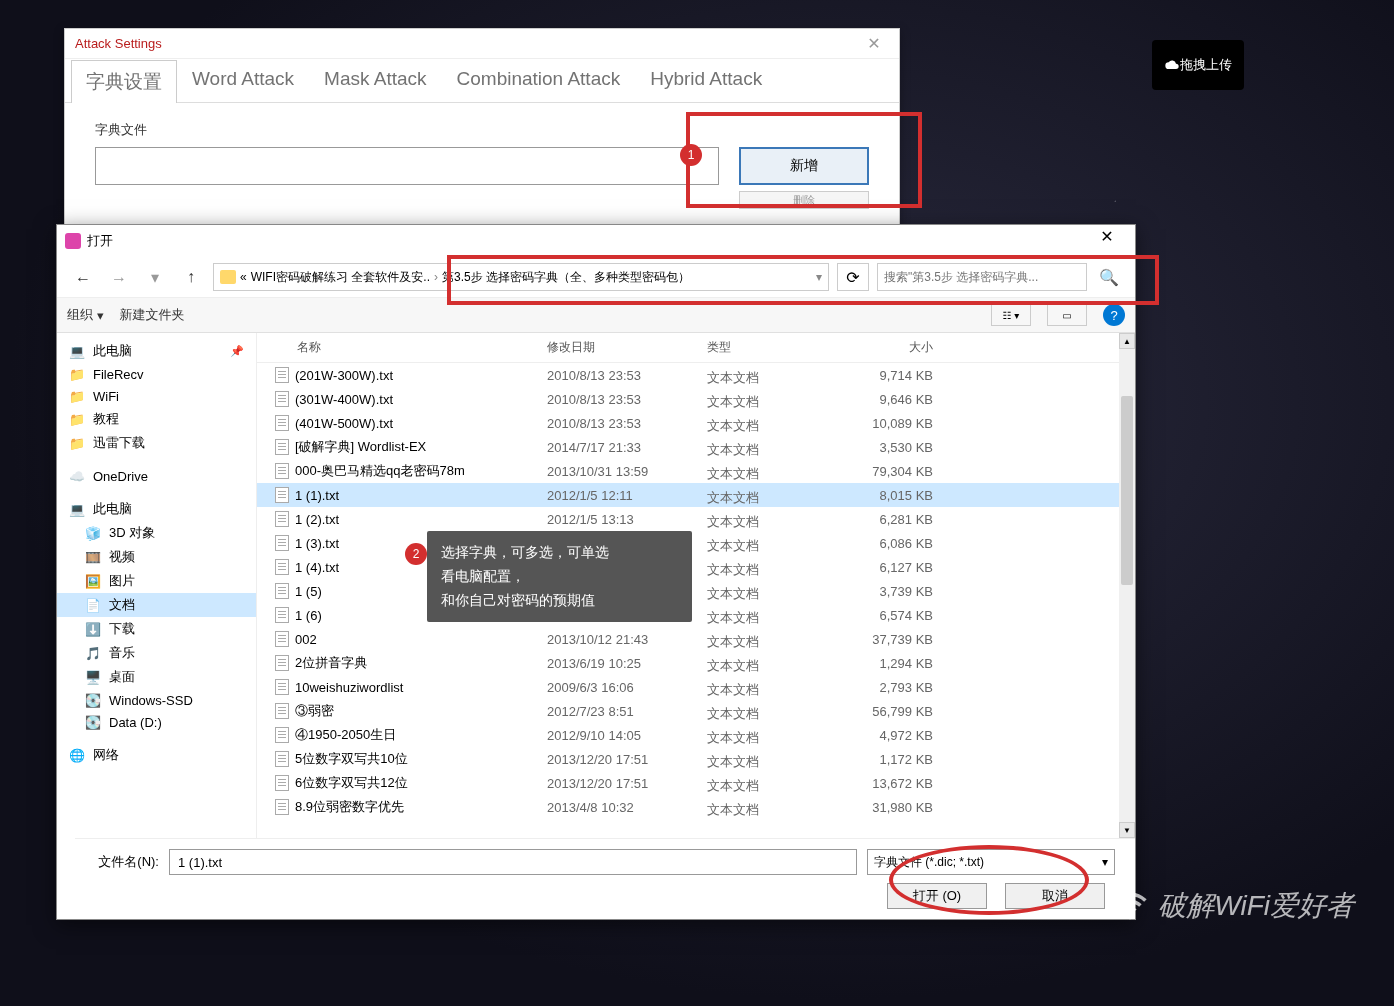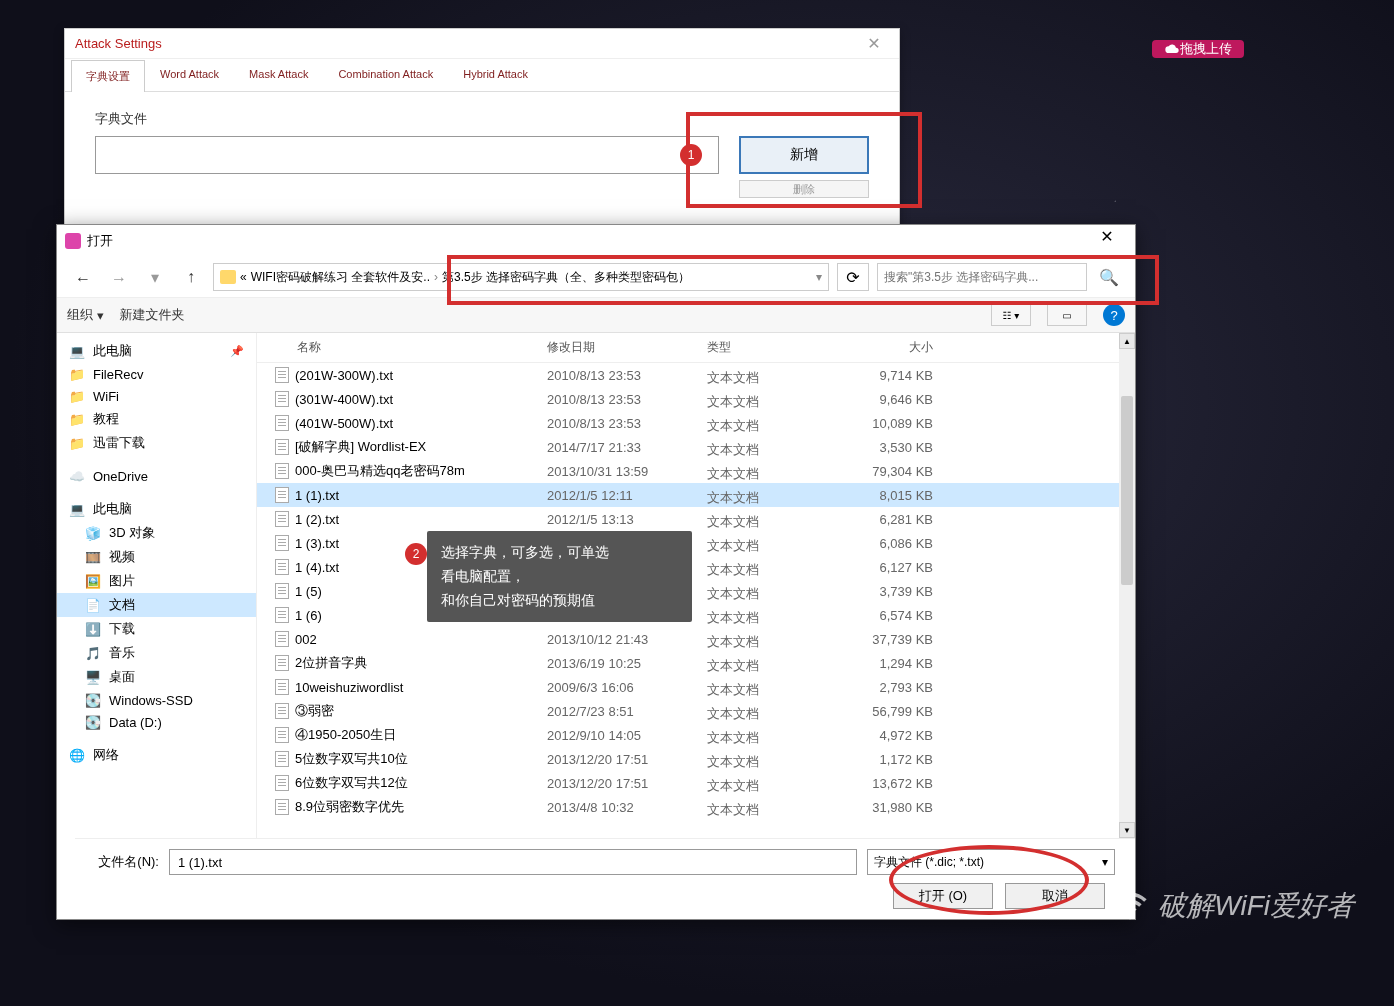--- a/index.html
+++ b/index.html
@@ -1,32 +1,32 @@
 <!DOCTYPE html>
 <html><head>
 <meta charset="utf-8">
 <style>
 * { box-sizing: border-box; margin: 0; padding: 0; font-family: "Microsoft YaHei", "Segoe UI", sans-serif; }
 body { width: 1394px; height: 1006px; background: #1a1a2e; position: relative; overflow: hidden; }
 .desktop-bg { position: absolute; inset: 0; background: radial-gradient(ellipse at 60% 40%, #2a2a3e 0%, #0f0f1a 70%); }
 .desktop-bg::before { content: ""; position: absolute; inset: 0; background-image: radial-gradient(1px 1px at 20% 30%, #fff, transparent), radial-gradient(1px 1px at 60% 70%, #fff, transparent), radial-gradient(1px 1px at 80% 20%, #fff, transparent), radial-gradient(1px 1px at 40% 80%, #fff, transparent); opacity: 0.4; }
 
-.upload-badge { position: absolute; top: 40px; right: 150px; background: #be185d; color: #fff; padding: 0 12px; border-radius: 4px; font-size: 13px; display: flex; align-items: center; }
+.upload-badge { position: absolute; top: 40px; right: 150px; background: #000000; color: #fff; padding: 16px 12px; border-radius: 4px; font-size: 13px; display: flex; align-items: center; }
 .upload-badge svg { width: 16px; height: 16px; fill: #fff; }
 
 .watermark { position: absolute; bottom: 80px; right: 40px; color: rgba(255,255,255,0.7); font-size: 28px; font-style: italic; display: flex; align-items: center; gap: 8px; }
 .watermark svg { width: 40px; height: 40px; fill: rgba(255,255,255,0.7); }
 
 
 .win-attack { position: absolute; top: 28px; left: 64px; width: 836px; height: 200px; background: #fff; border: 1px solid #ccc; box-shadow: 0 3px 10px rgba(0,0,0,0.3); }
 .win-attack .titlebar { height: 30px; display: flex; align-items: center; padding: 0 10px; background: #fff; border-bottom: 1px solid #eee; }
 .win-attack .titlebar .title { flex: 1; color: #b91c1c; font-size: 13px; }
 .win-attack .titlebar .close { width: 30px; text-align: center; color: #999; font-size: 16px; cursor: pointer; }
 .win-attack .tabs { display: flex; padding: 0 6px; border-bottom: 1px solid #ddd; }
-.win-attack .tab { padding: 8px 14px; font-size: 11px; color: #7f1d1d; border: 1px solid transparent; border-bottom: none; cursor: pointer; }
+.win-attack .tab { padding: 8px 14px; font-size: 19px; color: #737373; border: 1px solid transparent; border-bottom: none; cursor: pointer; }
 .win-attack .tab.active { border-color: #ccc; background: #fff; position: relative; top: 1px; }
 .win-attack .body { padding: 18px 30px; }
 .win-attack .label { font-size: 13px; color: #333; margin-bottom: 8px; }
 .dict-row { display: flex; gap: 20px; }
 .dict-input { flex: 1; height: 38px; border: 1px solid #999; }
 .dict-btn-col { display:flex; flex-direction:column; gap:6px; }
 .dict-btn { width: 130px; height: 38px; border: 2px solid #3b78b8; background: #e9f0f7; font-size: 14px; cursor: pointer; }
 .dict-btn2 { width: 130px; height: 18px; border: 1px solid #ccc; background: #f5f5f5; font-size: 11px; color:#999; cursor: pointer; }
 
 .annotation-1 { position: absolute; top: 112px; left: 686px; width: 236px; height: 96px; border: 4px solid #d32f2f; }
@@ -88,21 +88,21 @@
 .scroll-thumb { position:absolute; top:10%; left:2px; right:2px; height:40%; background:#ccc; border-radius:2px; }
 
 .tooltip { position: absolute; top: 306px; left: 370px; width: 265px; background: #555; color: #fff; font-size: 14px; padding: 10px 14px; border-radius: 2px; line-height: 1.7; }
 .badge-2 { position: absolute; top: 318px; left: 348px; width: 22px; height: 22px; border-radius: 50%; background: #d32f2f; color: #fff; font-size: 12px; display: flex; align-items: center; justify-content: center; }
 
 .bottom-row { border-top: 1px solid #eee; padding: 10px 20px; display: flex; flex-direction:column; gap:8px;margin-left:18px; }
 .fname-row { display:flex; align-items:center; gap:10px; font-size:13px; }
 .fname-row label { width: 64px; text-align: right; }
 .fname-input { flex: 1; height: 26px; border: 1px solid #999; padding: 0 8px; font-size: 13px; }
 .filetype { width: 248px; height: 26px; border: 1px solid #999; font-size: 12px; padding: 0 6px; display:flex; align-items:center; justify-content:space-between; }
-.btn-row { display: flex; justify-content: flex-end; gap: 12px; padding-right: 10px; }
+.btn-row { display: flex; justify-content: flex-end; gap: 18px; padding-right: 10px; }
 .dlg-btn { width: 100px; height: 26px; border: 1px solid #999; background: #f0f0f0; font-size: 13px; cursor: pointer; }
 
 .annotation-3 { position: absolute; bottom: 4px; right: 46px; width: 200px; height: 70px; border: 4px solid #d32f2f; border-radius: 50%; pointer-events:none; }
 </style>
 </head>
 <body>
 
 <div class="desktop-bg"></div>
 
 <div class="upload-badge">

